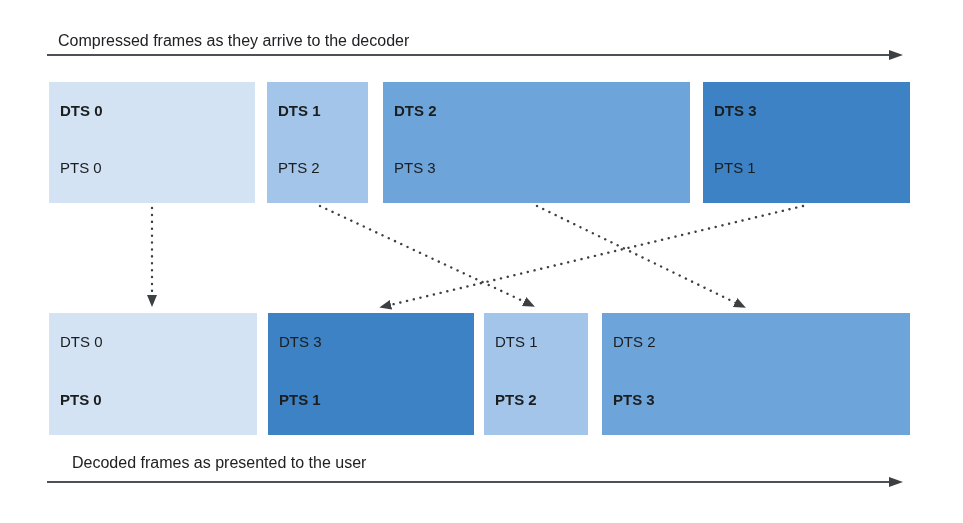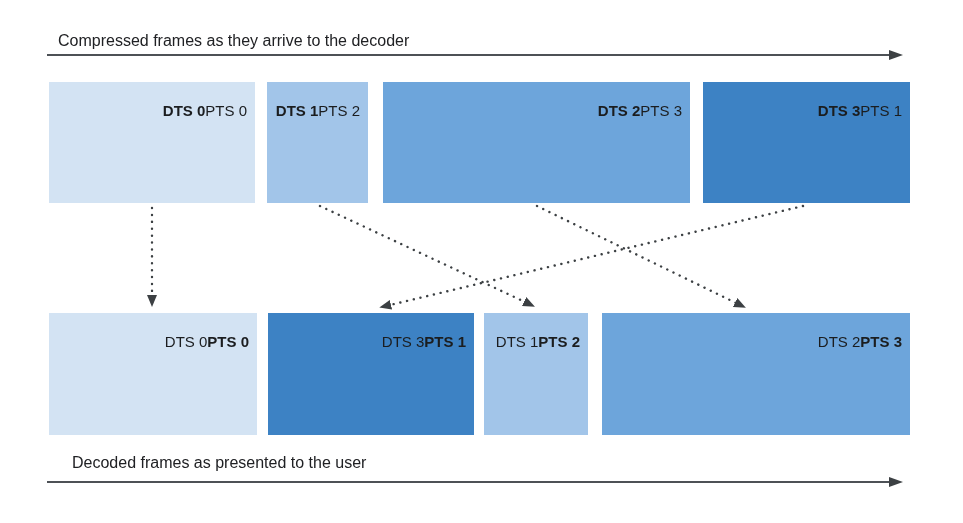--- a/index.html
+++ b/index.html
@@ -17,23 +17,23 @@
     line-height:19px;
     color:#202124;
     white-space:nowrap;
   }
   #top-timeline-label{left:58px;top:31px;}
   #bottom-timeline-label{left:72px;top:453px;}
 
   .frame{
     position:absolute;
     display:flex;
-    flex-direction:row;
-    justify-content:flex-end;
-    padding:21px 8px 8px 11px;
+    flex-direction:column;
+    justify-content:space-between;
+    padding:21px 8px 28px 11px;
     box-sizing:border-box;
     font-size:15px;
     line-height:15px;
     color:#1b1d1f;
   }
   .frame .ts{white-space:nowrap;}
   .row-top{top:82px;height:121px;}
   .row-bottom{top:313px;height:122px;}
   .row-top .dts{font-weight:bold;}
   .row-bottom .pts{font-weight:bold;}

